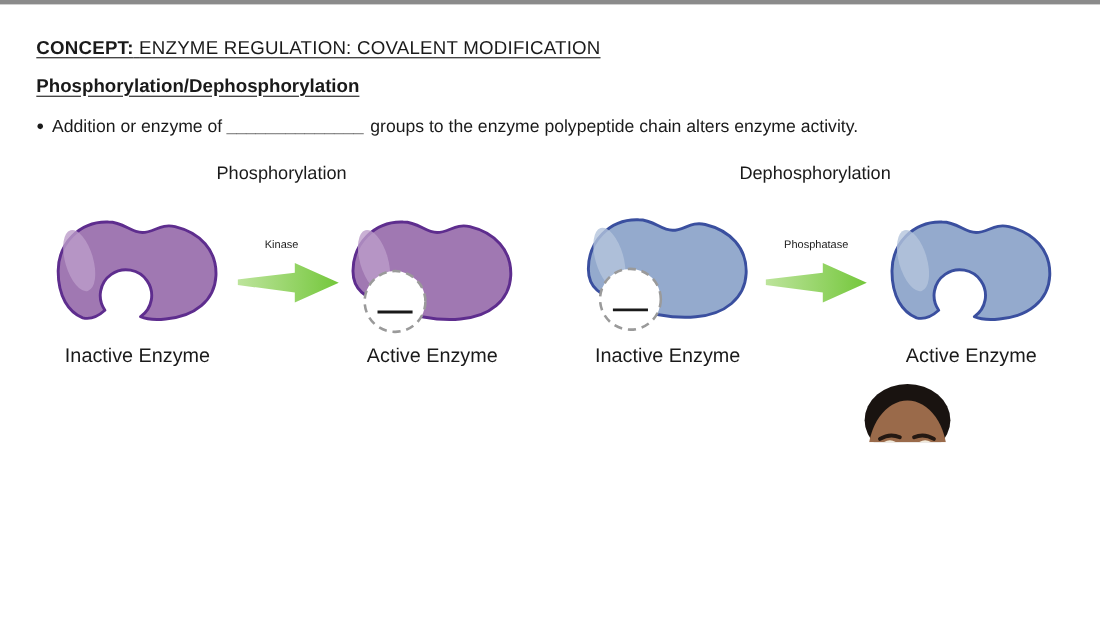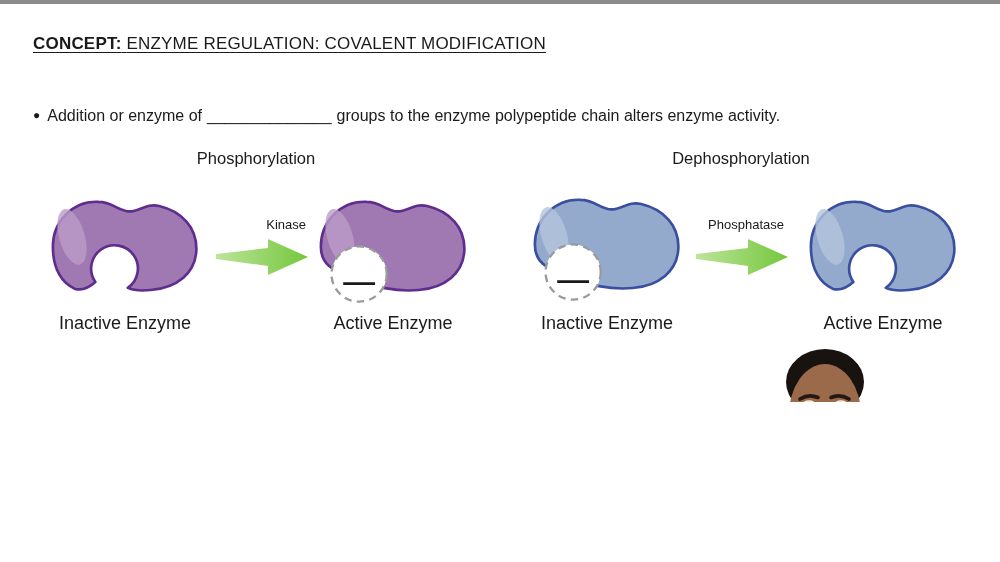--- a/index.html
+++ b/index.html
@@ -9,25 +9,25 @@
   }
   .abs{position:absolute;}
   .top-bar{left:0;top:0;width:1000px;height:4px;}
   .concept{left:33px;top:34px;font-size:17px;font-weight:normal;
     text-decoration:underline;text-underline-offset:3px;letter-spacing:.2px;white-space:nowrap;margin:0;}
   .concept .b{font-weight:bold;}
   .subtitle{left:33px;top:69px;font-size:17px;font-weight:bold;
     text-decoration:underline;text-underline-offset:3px;white-space:nowrap;margin:0;}
   .bullet{left:33px;top:107px;font-size:16px;white-space:nowrap;}
   .bullet .glyph{font-size:12px;vertical-align:2px;margin-right:7px;}
-  .bullet .blank{margin:0 5px;letter-spacing:0;}
+  .bullet .blank{margin:0 5px;letter-spacing:0;font-style:italic;}
   .diag-title{top:149px;width:220px;text-align:center;font-size:16.5px;}
   .dt-phos{left:146px;} .dt-dephos{left:631px;}
-  .arrow-label{top:217px;text-align:right;font-size:13px;}
-  .al-kinase{left:206px;width:100px;} .al-phosphatase{left:672px;width:112px;}
+  .arrow-label{top:217px;text-align:center;font-size:10px;}
+  .al-kinase{left:206px;width:100px;} .al-phosphatase{left:686px;width:112px;}
   .enz-label{top:313px;width:160px;text-align:center;font-size:18px;}
   .el-1{left:45px;} .el-2{left:313px;} .el-3{left:527px;} .el-4{left:803px;}
   svg.blob{width:170px;height:119px;}
   .blob-1{left:38px;top:188px;} .blob-2{left:306px;top:188px;}
   .blob-3{left:520px;top:186px;} .blob-4{left:796px;top:188px;}
   svg.arrow{width:96px;height:46px;top:234px;}
   .ar-1{left:216px;} .ar-2{left:696px;}
   .presenter{left:688px;top:344px;width:312px;height:212px;}
   .video-edge{left:688px;top:552px;width:312px;height:10px;
     background:linear-gradient(to bottom,#c6c6c6,#ffffff);}
@@ -37,20 +37,21 @@
 
 <div class="stage">
 
   <div class="abs top-bar" style="background:#8b8b8b;"></div>
 
   <h1 class="abs concept">
     <span class="b">CONCEPT:</span>
     <span>ENZYME REGULATION: COVALENT MODIFICATION</span>
   </h1>
 
+  <h2 class="abs subtitle">Phosphorylation/Dephosphorylation</h2>
 
   <div class="abs bullet">
     <span class="glyph">●</span><span>Addition or enzyme of</span><span class="blank">______________</span><span>groups to the enzyme polypeptide chain alters enzyme activity.</span>
   </div>
 
   <svg width="0" height="0" style="position:absolute">
     <defs>
       <path id="blob-notch" stroke-width="2.5" stroke-linejoin="round" d="M 14,55 C 14,32 32,12 57,13 C 70,13 76,22 86,22 C 96,22 102,14 114,17
            C 135,22 150,37 149,59 C 148,80 131,94 106,96 C 97,97 89,96 84.5,94
            A 22 22 0 1 0 54,88.5 C 49,93 43,97 35,95 C 23,90 14,77 14,55 Z"></path>

